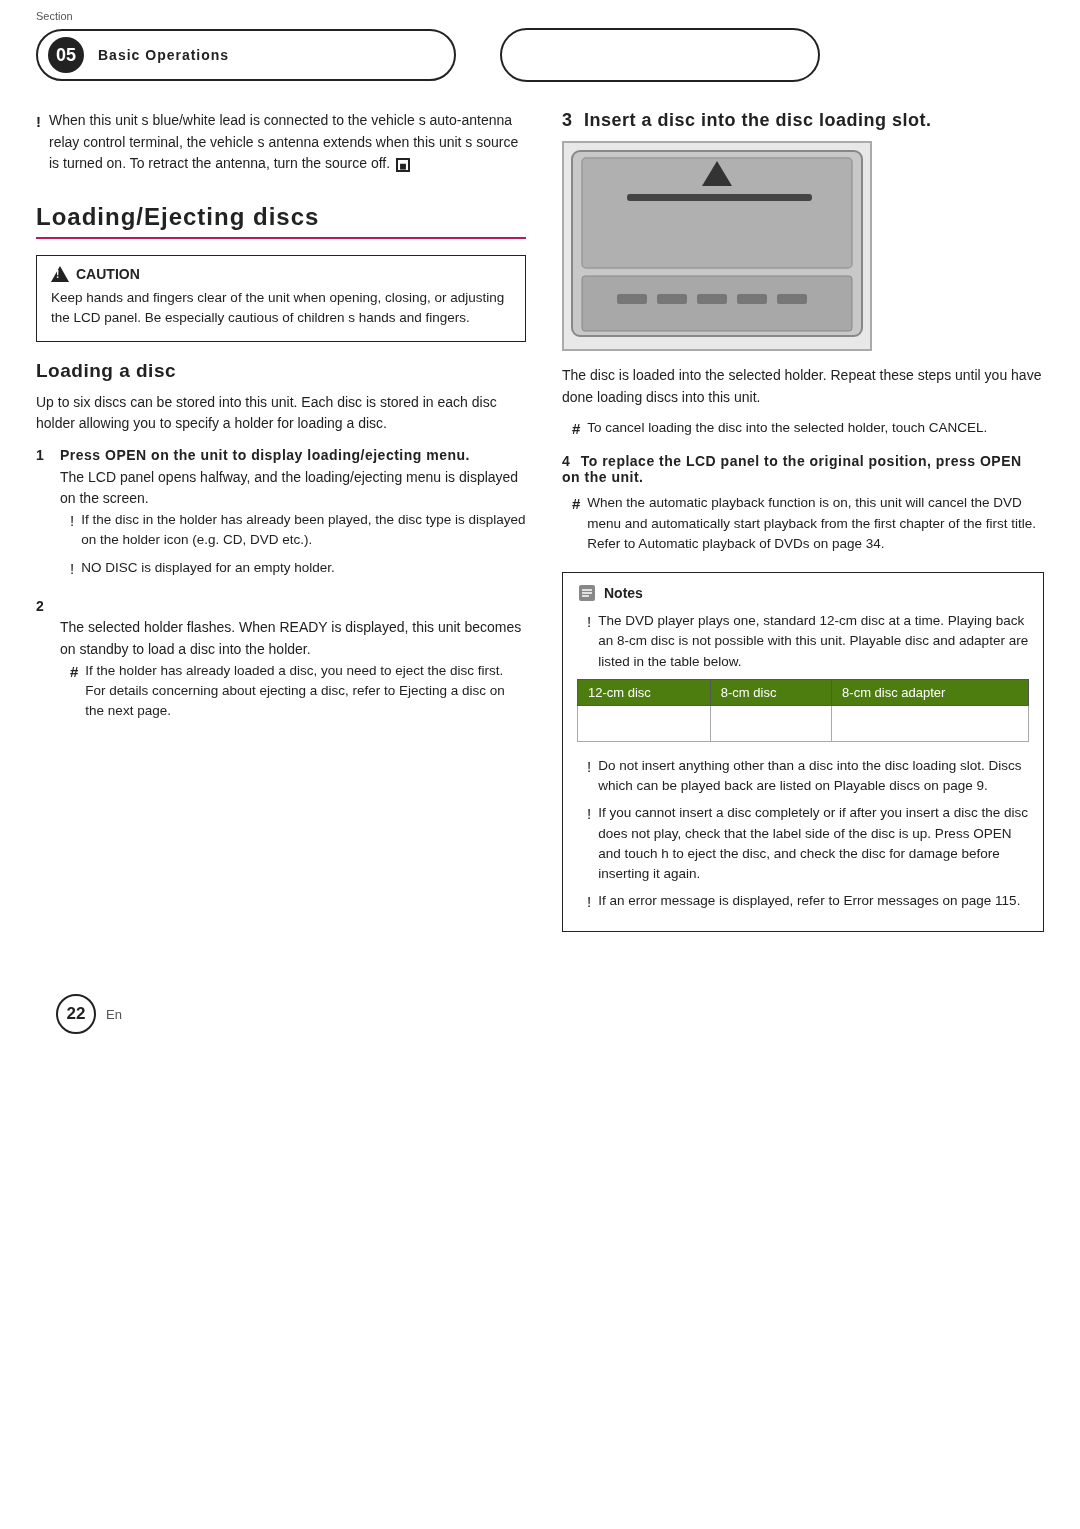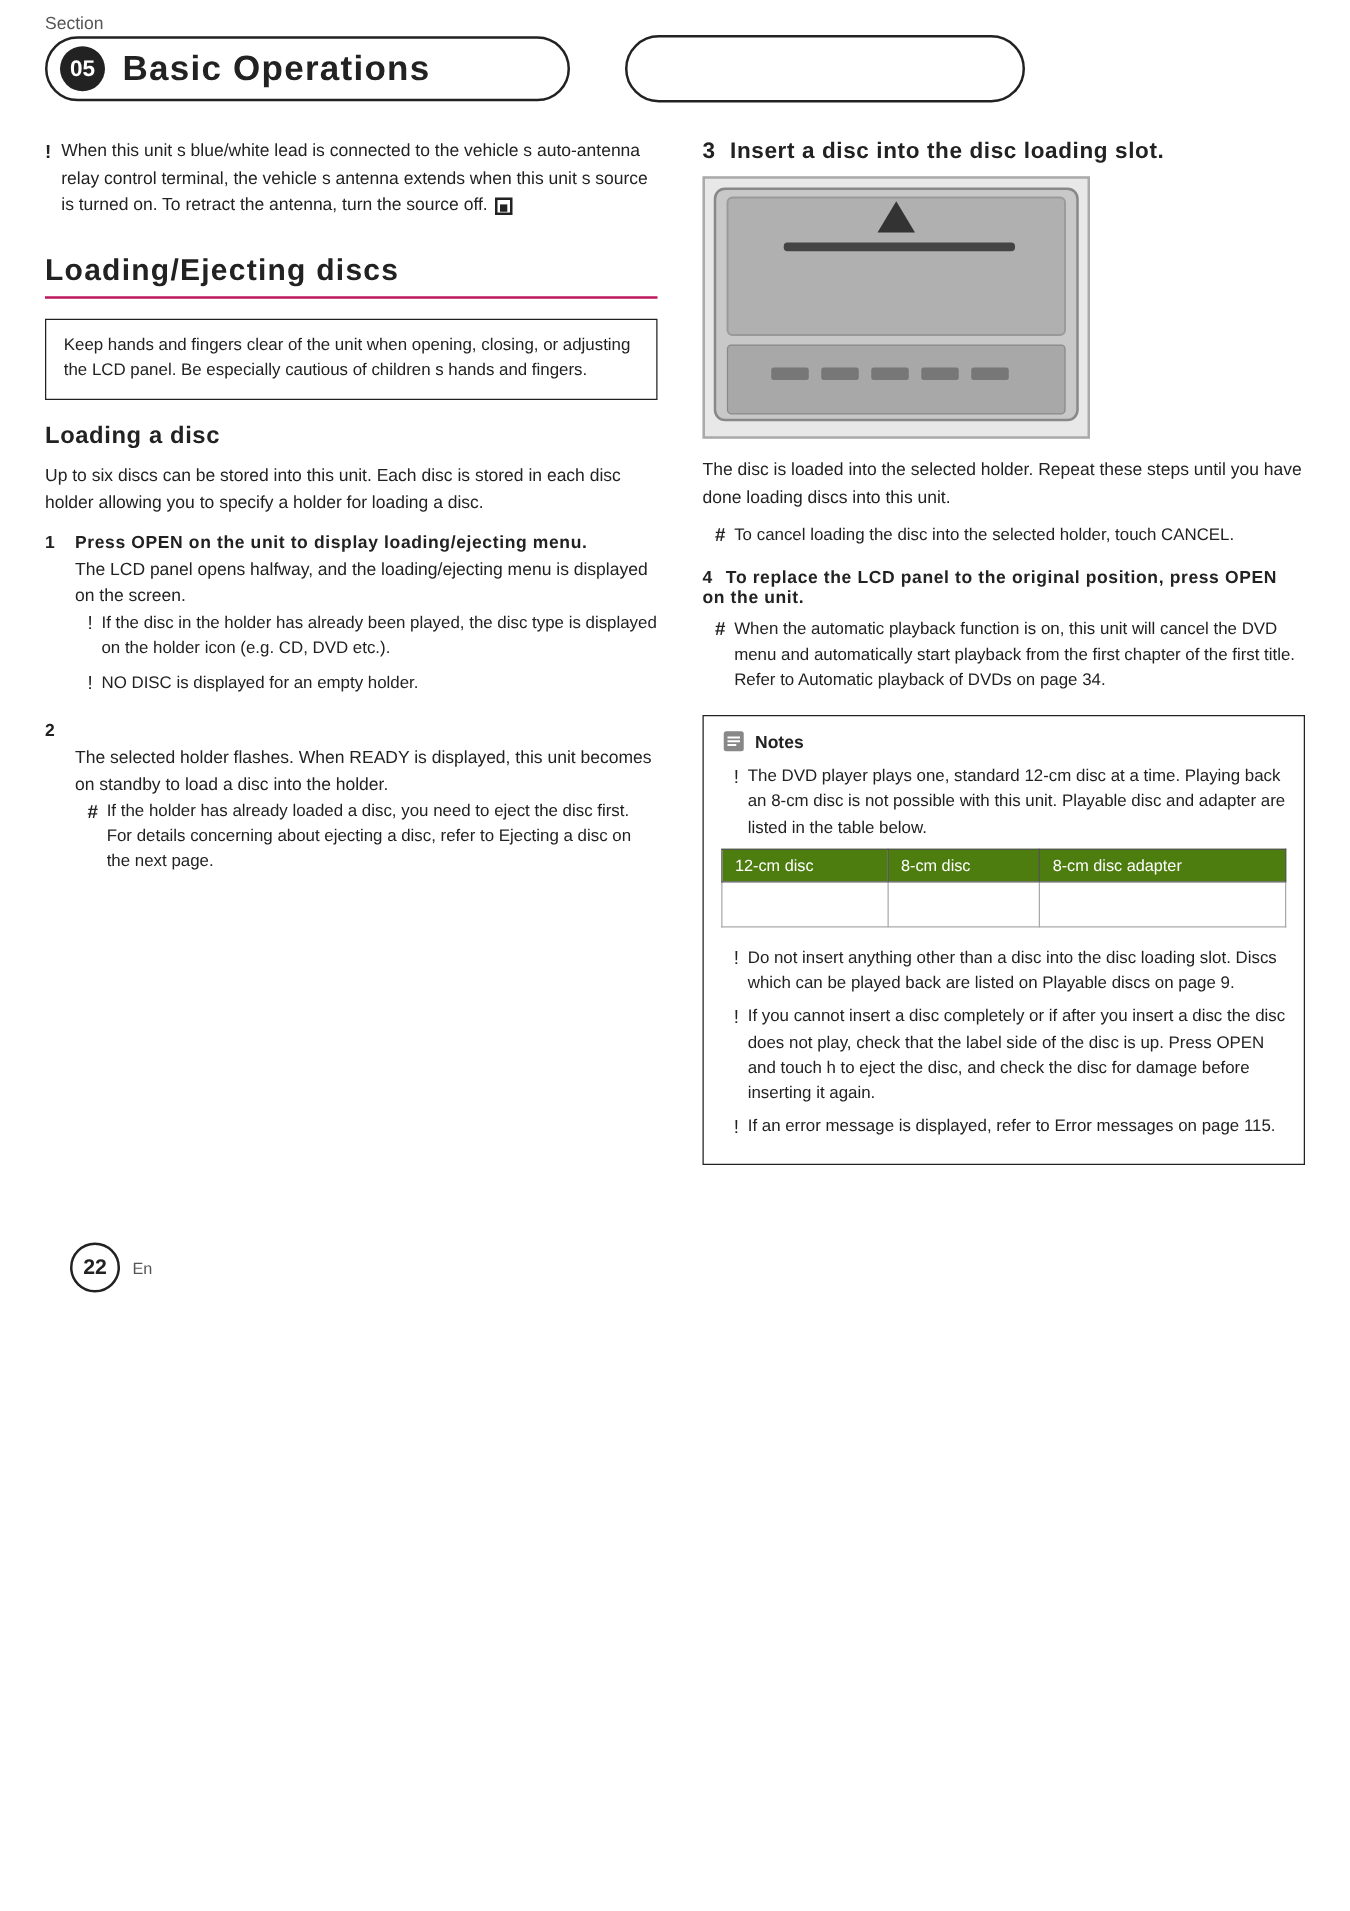--- a/index.html
+++ b/index.html
@@ -22,21 +22,21 @@
 
     
     .header {
       display: flex;
       align-items: center;
       padding: 18px 16px 10px 36px;
       border-bottom: none;
       gap: 24px;
     }
     .section-label {
-      font-size: 14px;
+      font-size: 11px;
       color: #555;
       position: absolute;
       top: 10px;
       left: 36px;
     }
     .section-badge {
       display: flex;
       align-items: center;
       background: #fff;
       border: 2px solid #222;
@@ -54,21 +54,21 @@
       height: 36px;
       display: flex;
       align-items: center;
       justify-content: center;
       font-size: 18px;
       font-weight: bold;
       margin-right: 14px;
       flex-shrink: 0;
     }
     .section-title {
-      font-size: 28px;
+      font-size: 14px;
       font-weight: bold;
       letter-spacing: 1px;
     }
     .header-right-box {
       border: 2px solid #222;
       border-radius: 28px;
       height: 54px;
       width: 320px;
       margin-top: 10px;
       margin-left: 20px;
@@ -353,20 +353,24 @@
         <span class="bullet-sym exclaim">!</span>
         <span>
           <span>When this unit s blue/white lead is connected to the vehicle s auto-antenna relay control terminal, the vehicle s antenna extends when this unit s source is turned on. To retract the antenna, turn the source off.</span>
           <span class="stop-symbol">◼</span>
         </span>
       </div>
 
       <div class="section-heading">Loading/Ejecting discs</div>
 
       <div class="caution-box">
+        <div class="caution-title">
+          <span class="caution-triangle"></span>
+          <span>CAUTION</span>
+        </div>
         <p class="caution-text">Keep hands and fingers clear of the unit when opening, closing, or adjusting the LCD panel. Be especially cautious of children s hands and fingers.</p>
       </div>
 
       <div class="sub-heading">Loading a disc</div>
 
       <p class="body-text">Up to six discs can be stored into this unit. Each disc is stored in each disc holder allowing you to specify a holder for loading a disc.</p>
 
       <div class="step">
         <span class="step-num">1</span>
         <div class="step-text">

